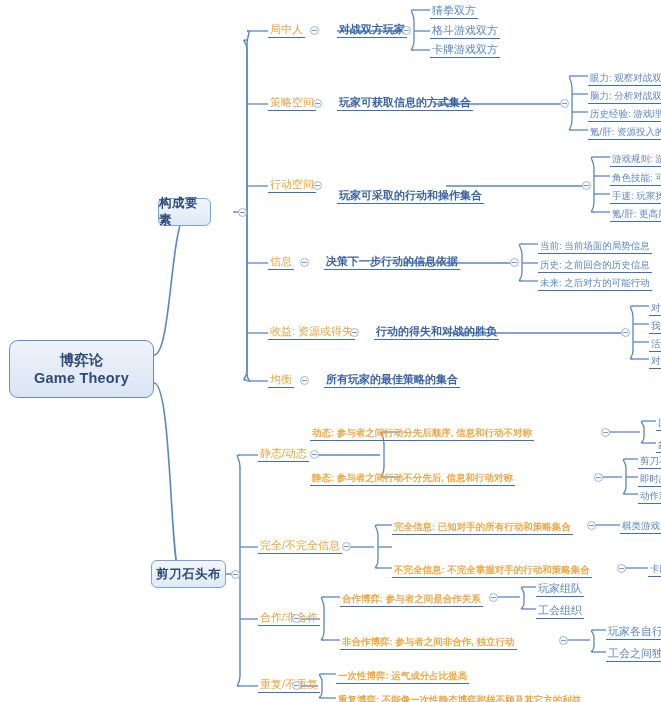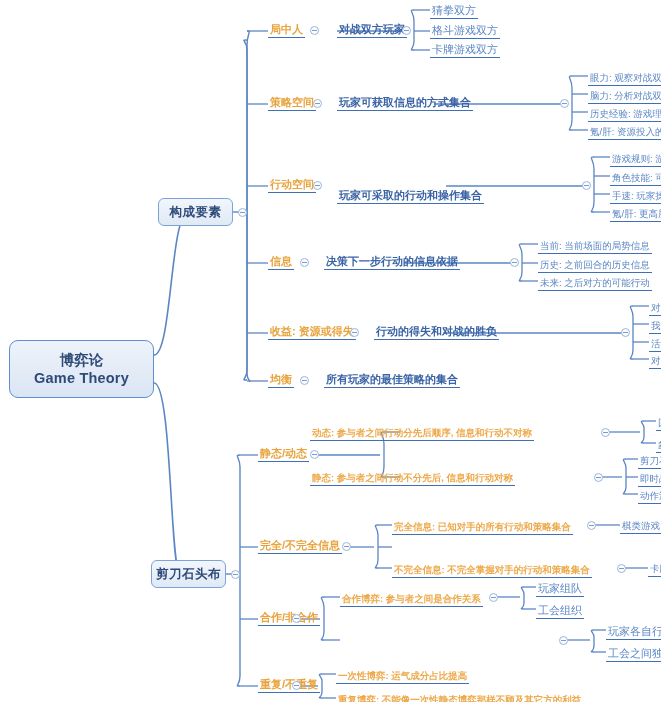--- a/index.html
+++ b/index.html
@@ -32,21 +32,21 @@
     letter-spacing:.5px;
   }
 
   
   .node{position:absolute;white-space:nowrap;line-height:1;}
   .node .txt{
     display:inline-block;padding:0 2px 2px 2px;
     border-bottom:1.6px solid #3f6fb5;
   }
   
-  .lv2 .txt{color:#e8a33d;font-size:11px;font-weight:bold;border-bottom-color:#3f6fb5;}
+  .lv2 .txt{color:#e8a33d;font-size:11px;font-weight:normal;border-bottom-color:#3f6fb5;}
   
   .lv3 .txt{color:#3a63a5;font-size:11px;font-weight:bold;border-bottom-color:#3f6fb5;}
   
   .lv3o .txt{color:#eda94a;font-size:9.5px;font-weight:bold;border-bottom-color:#3f6fb5;}
   
   .lv4 .txt{color:#5b86c4;font-size:9.5px;font-weight:normal;border-bottom-color:#3f6fb5;}
   
   .lv4b .txt{color:#5b86c4;font-size:11px;font-weight:normal;border-bottom-color:#3f6fb5;}
 
   
@@ -169,21 +169,21 @@
       <path d="M322 674 L 336 674"></path>
       <path d="M322 698 L 336 698"></path>
     </g>
   </svg>
 
   <div class="root">
     <div class="l1">博弈论</div>
     <div class="l2">Game Theory</div>
   </div>
 
-  <div class="branch" style="left:158px;top:198px;width:75px;height:28px;">构成要素</div>
+  <div class="branch" style="left:158px;top:198px;width:53px;height:28px;">构成要素</div>
   <div class="toggle" style="left:238px;top:208px;"></div>
 
   <div class="node lv2" style="left:268px;top:20px;">
     <span class="txt">局中人</span>
   </div>
   <div class="toggle" style="left:310px;top:26px;"></div>
   <div class="node lv3" style="left:337px;top:20px;">
     <span class="txt">对战双方玩家</span>
   </div>
   <div class="toggle" style="left:402px;top:26px;"></div>
@@ -343,20 +343,23 @@
   <div class="node lv3o" style="left:340px;top:589px;">
     <span class="txt">合作博弈: 参与者之间是合作关系</span>
   </div>
   <div class="toggle" style="left:489px;top:593px;"></div>
   <div class="node lv4b" style="left:536px;top:579px;">
     <span class="txt">玩家组队</span>
   </div>
   <div class="node lv4b" style="left:536px;top:601px;">
     <span class="txt">工会组织</span>
   </div>
+  <div class="node lv3o" style="left:340px;top:632px;">
+    <span class="txt">非合作博弈: 参与者之间非合作, 独立行动</span>
+  </div>
   <div class="toggle" style="left:559px;top:636px;"></div>
   <div class="node lv4b" style="left:606px;top:622px;">
     <span class="txt">玩家各自行动</span>
   </div>
   <div class="node lv4b" style="left:606px;top:644px;">
     <span class="txt">工会之间独立</span>
   </div>
 
   <div class="node lv2" style="left:258px;top:675px;">
     <span class="txt">重复/不重复</span>

